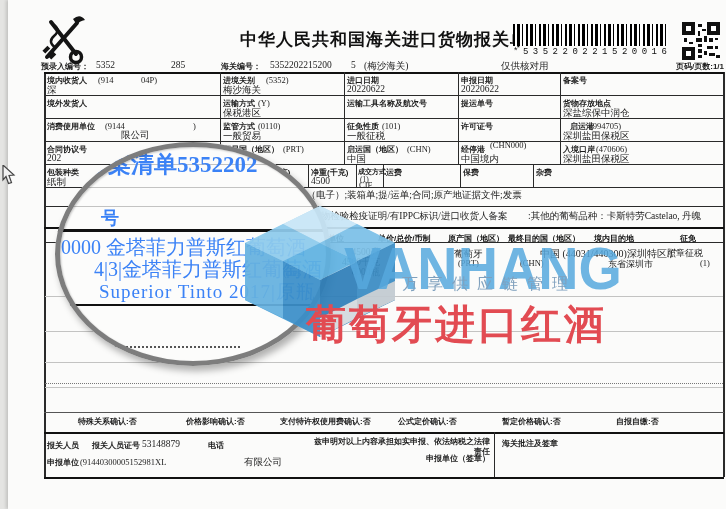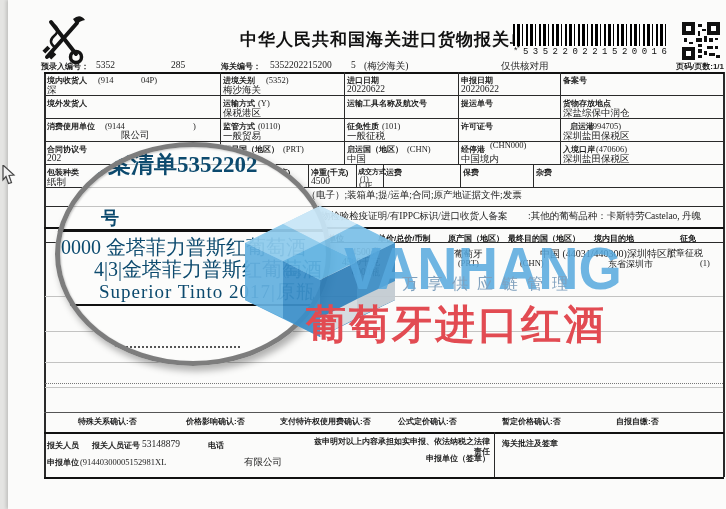--- a/index.html
+++ b/index.html
@@ -8,21 +8,21 @@
   .abs{position:absolute;}
   .lab{font-family:"Liberation Sans",sans-serif;font-weight:bold;font-size:8px;color:#1c1c1c;white-space:nowrap;}
   .val{font-size:9.5px;color:#222;white-space:nowrap;}
   .code{font-size:8.5px;color:#222;}
   .hline{position:absolute;height:1px;background:#2a2a2a;}
   .hline.heavy{height:2px;background:#111;}
   .hline.faint{background:#c3c3c2;}
   .hline.dotted{height:0;background:none;border-top:1.5px dotted #777;}
   .vline{position:absolute;width:1px;background:#2a2a2a;}
   .ghead{font-family:"Liberation Sans",sans-serif;font-weight:bold;font-size:8px;color:#111;white-space:nowrap;}
-  .mag-text{color:#0c4a6e;white-space:nowrap;}
+  .mag-text{color:#3b82f6;white-space:nowrap;}
   .z1{z-index:1}.z2{z-index:2}.z3{z-index:3}.z4{z-index:4}.z5{z-index:5}.z6{z-index:6}
 </style>
 </head>
 <body>
 
 <div class="page z1">
 
   <svg class="abs" style="left:30px;top:12px;" width="50" height="54" viewBox="0 0 50 54">
     <g stroke="#141414" fill="none" stroke-width="4" stroke-linecap="round">
       <path d="M9 45 L39 11"></path>

